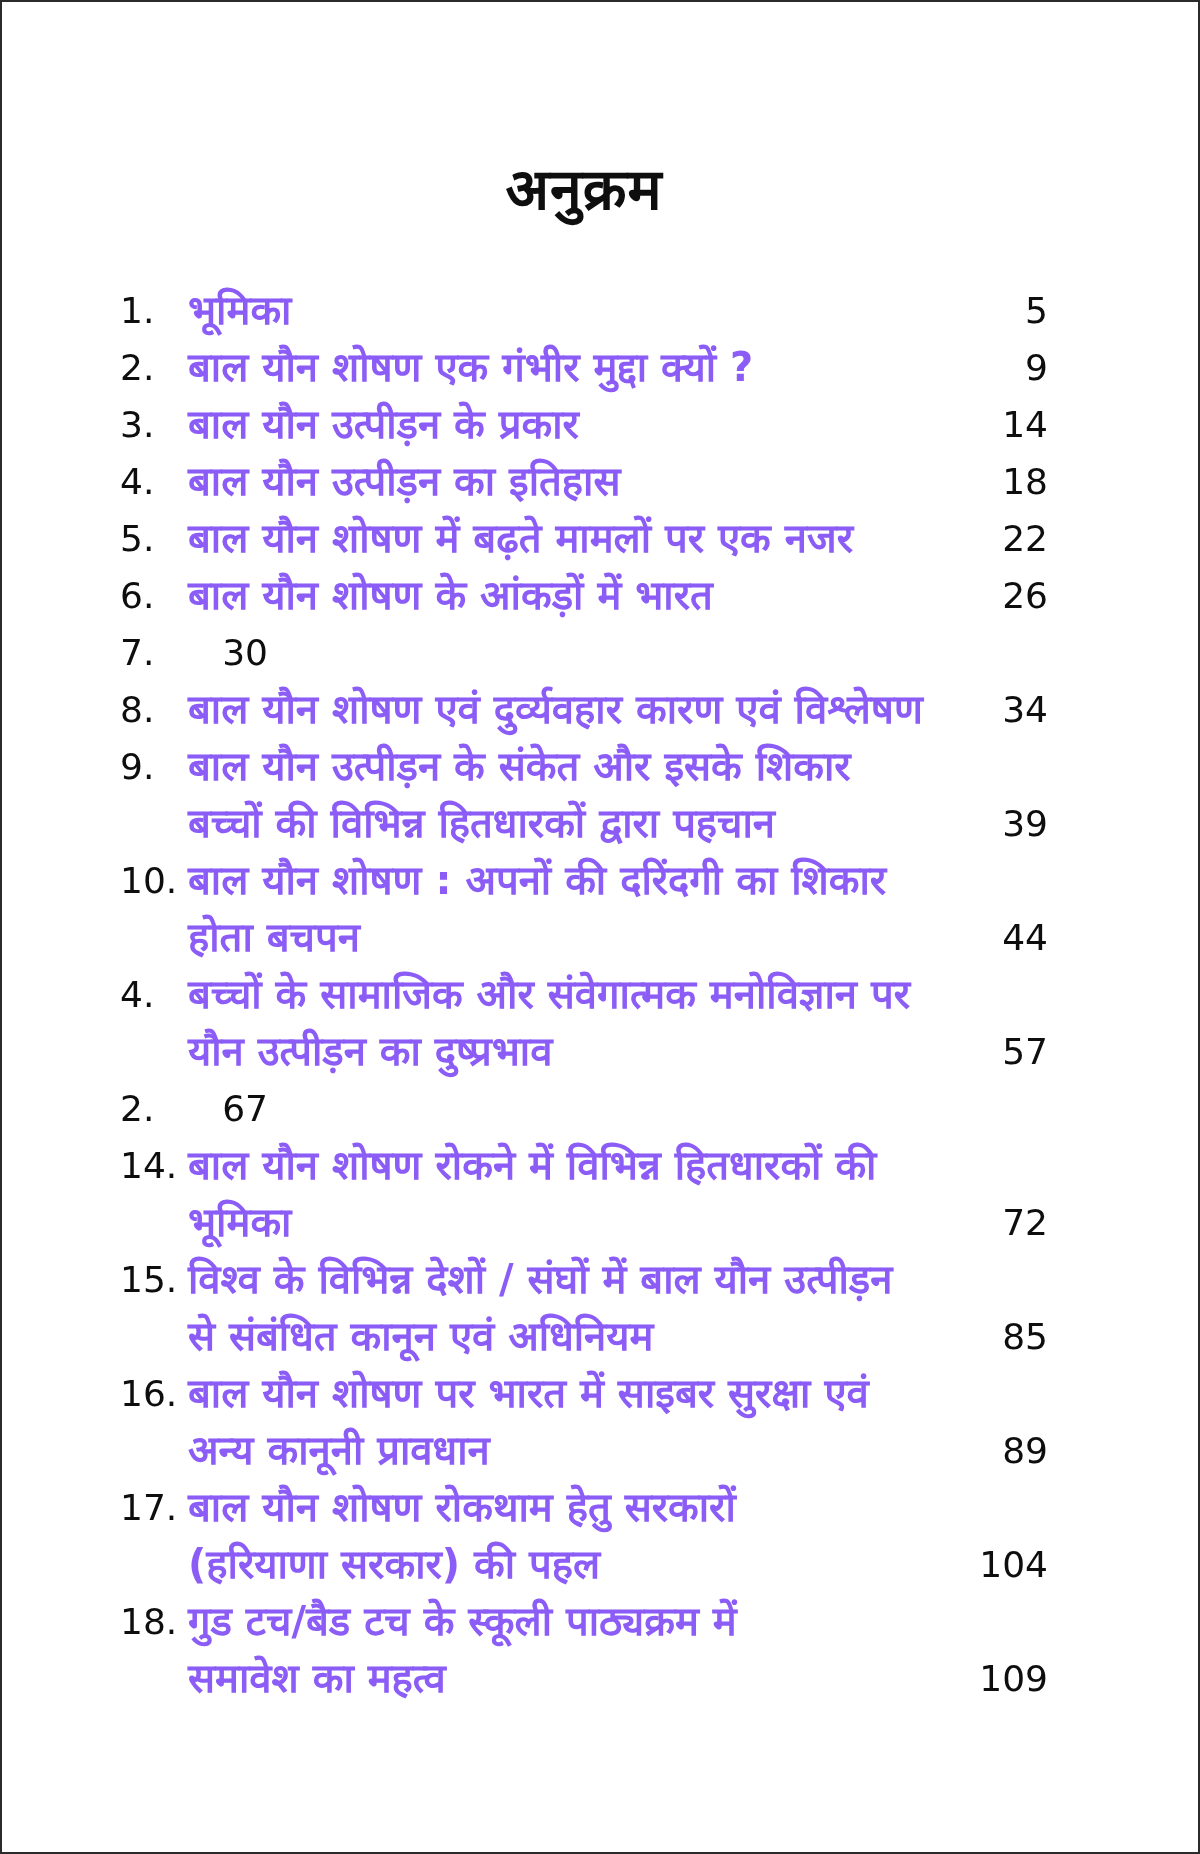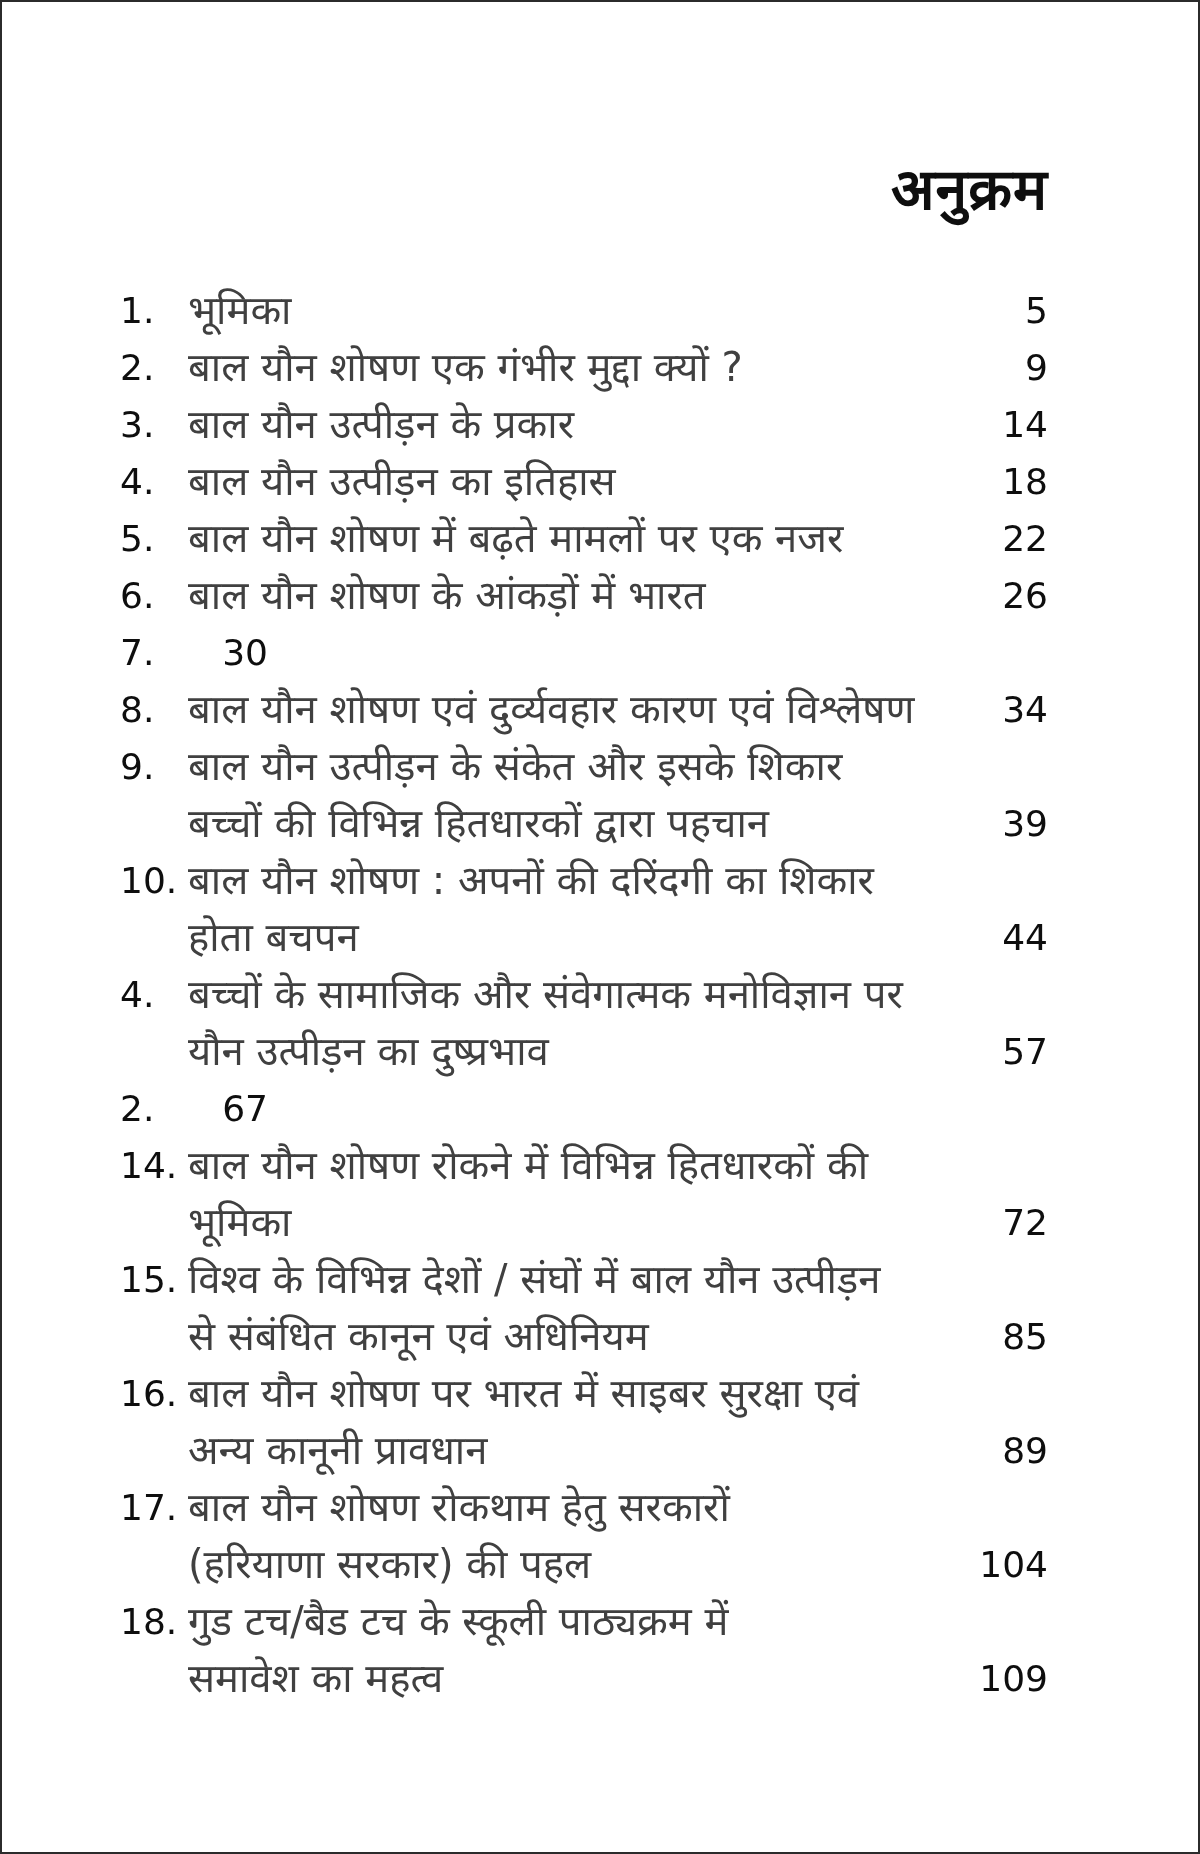--- a/index.html
+++ b/index.html
@@ -17,21 +17,21 @@
     border: 2px solid #2b2b2b;
   }
   .content {
     position: absolute;
     left: 0;
     right: 0;
     top: 0;
     padding-top: 138px;
   }
   .toc-title {
-    text-align: right;
+    text-align: center;
     font-size: 57px;
     font-weight: bold;
     line-height: 98px;
     letter-spacing: 1px;
     
     padding-left: 118px;
     padding-right: 150px;
   }
   .toc-list {
     margin-top: 44px;
@@ -47,24 +47,24 @@
     width: 68px;
     flex: 0 0 68px;
     font-size: 36px;
     font-weight: normal;
     line-height: 57px;
     color: #0e0e0e;
   }
   .toc-entry-title {
     flex: 1 1 auto;
     font-size: 40px;
-    font-weight: normal;
+    font-weight: bold;
     line-height: 57px;
     white-space: pre-line;
-    color: #404040;
+    color: #8b5cf6;
   }
   .toc-page {
     flex: 0 0 80px;
     width: 80px;
     align-self: flex-end;
     text-align: right;
     font-size: 36px;
     font-weight: normal;
     line-height: 57px;
     color: #0e0e0e;

